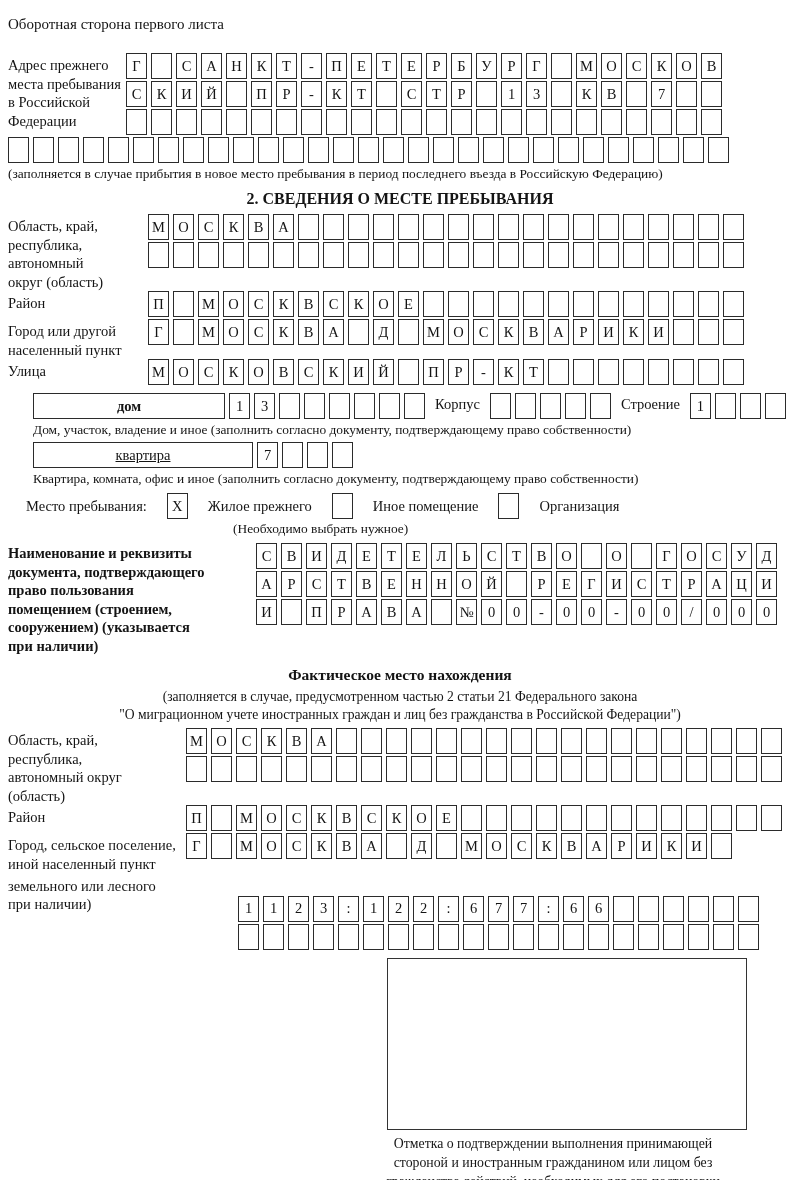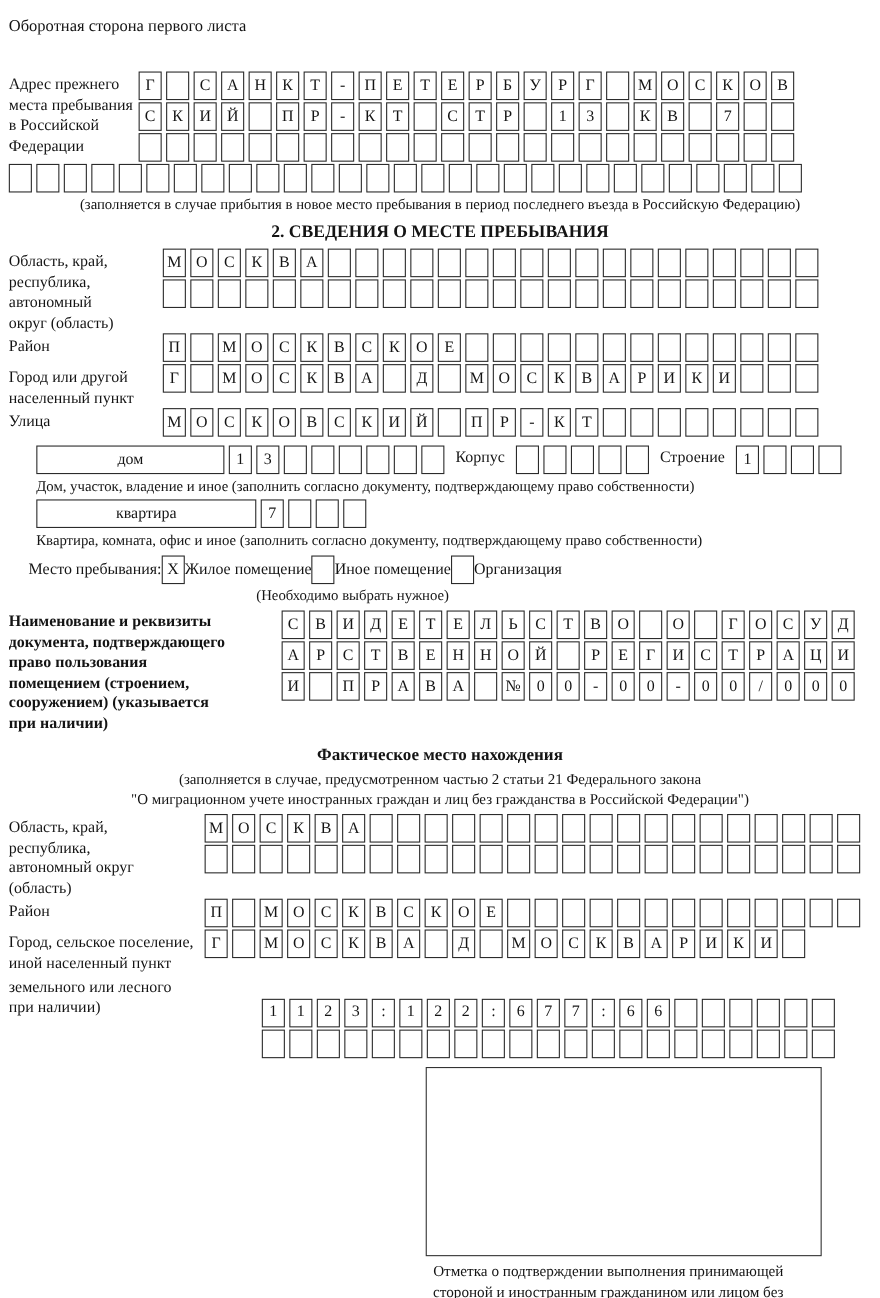--- a/index.html
+++ b/index.html
@@ -20,29 +20,29 @@
     box-sizing:border-box; flex:0 0 auto;
     width:21px; height:26px; border:1.6px solid #2b2b2b;
     display:flex; align-items:center; justify-content:center;
     font-size:14.5px; background:#fff;
   }
   .longbox{
     box-sizing:border-box; height:26px; border:1.6px solid #2b2b2b;
     display:flex; align-items:center; justify-content:center; flex:0 0 auto;
   }
   .inline-lbl{ padding:3px 6px 0 6px; flex:0 0 auto; }
-  .mt16{margin-top:32px;} .mt4{margin-top:4px;} .mt2{margin-top:0;}
-  .footnote{ text-align:center; font-size:13.4px; margin:3px 0 2px; }
+  .mt16{margin-top:20px;} .mt4{margin-top:4px;} .mt2{margin-top:0;}
+  .footnote{ text-align:left; font-size:13.4px; margin:3px 0 2px; }
   .sec-title{ text-align:center; font-weight:bold; font-size:16px; margin:8px 0 6px; }
   .sub-title{ text-align:center; font-weight:bold; font-size:15.5px; margin:10px 0 4px; }
   .note-line{ text-align:center; font-size:13.6px; line-height:1.35; }
   .subcaption{ font-size:13.4px; margin:1px 0 4px 25px; }
   .indent25{ margin-left:25px; }
   .house-row{ display:flex; gap:4px; align-items:flex-start; margin-top:6px; }
-  .check-row{ display:flex; align-items:center; gap:0; margin:6px 0 0 18px; }
+  .check-row{ display:flex; align-items:center; gap:20px; margin:6px 0 0 18px; }
   .check-note{ font-size:13.4px; margin:2px 0 4px 225px; }
   .stamp-box{
     box-sizing:border-box; width:360px; height:172px;
     border:1.7px solid #333; margin:6px 0 4px 379px; background:#fff;
   }
   .stamp-caption{ width:470px; margin-left:310px; text-align:center;
     font-size:13.8px; line-height:1.38; }
   .lbl-line{ white-space:nowrap; }
 </style>
 </head>
@@ -323,21 +323,21 @@
       <span class="cell"></span>
       <span class="cell"></span>
       <span class="cell"></span>
       <span class="cell"></span>
       <span class="cell"></span>
       <span class="cell"></span>
     </div>
 </div>
 
 <div class="house-row indent25">
-  <div class="longbox" style="width:171px;">дом</div>
+  <div class="longbox" style="width:192px;font-weight:bold;">дом</div>
   <div class="boxrow">
       <span class="cell">1</span>
       <span class="cell">3</span>
       <span class="cell"></span>
       <span class="cell"></span>
       <span class="cell"></span>
       <span class="cell"></span>
       <span class="cell"></span>
       <span class="cell"></span>
     </div>
@@ -353,34 +353,34 @@
   <div class="boxrow">
       <span class="cell">1</span>
       <span class="cell"></span>
       <span class="cell"></span>
       <span class="cell"></span>
     </div>
 </div>
 <div class="subcaption">Дом, участок, владение и иное (заполнить согласно документу, подтверждающему право собственности)</div>
 
 <div class="house-row indent25" style="margin-top:2px;">
-  <div class="longbox" style="width:200px;">квартира</div>
+  <div class="longbox" style="width:220px;text-decoration:underline;">квартира</div>
   <div class="boxrow">
       <span class="cell">7</span>
       <span class="cell"></span>
       <span class="cell"></span>
       <span class="cell"></span>
     </div>
 </div>
 <div class="subcaption">Квартира, комната, офис и иное (заполнить согласно документу, подтверждающему право собственности)</div>
 
 <div class="check-row">
   <span>Место пребывания:</span>
   <span class="cell">X</span>
-  <span>Жилое помещение</span>
+  <span>Жилое прежнего</span>
   <span class="cell"></span>
   <span>Иное помещение</span>
   <span class="cell"></span>
   <span>Организация</span>
 </div>
 <div class="check-note">(Необходимо выбрать нужное)</div>
 
 <div class="frow mt4">
   <div class="flabel w248">
       <div class="lbl-line">Наименование и реквизиты</div>

